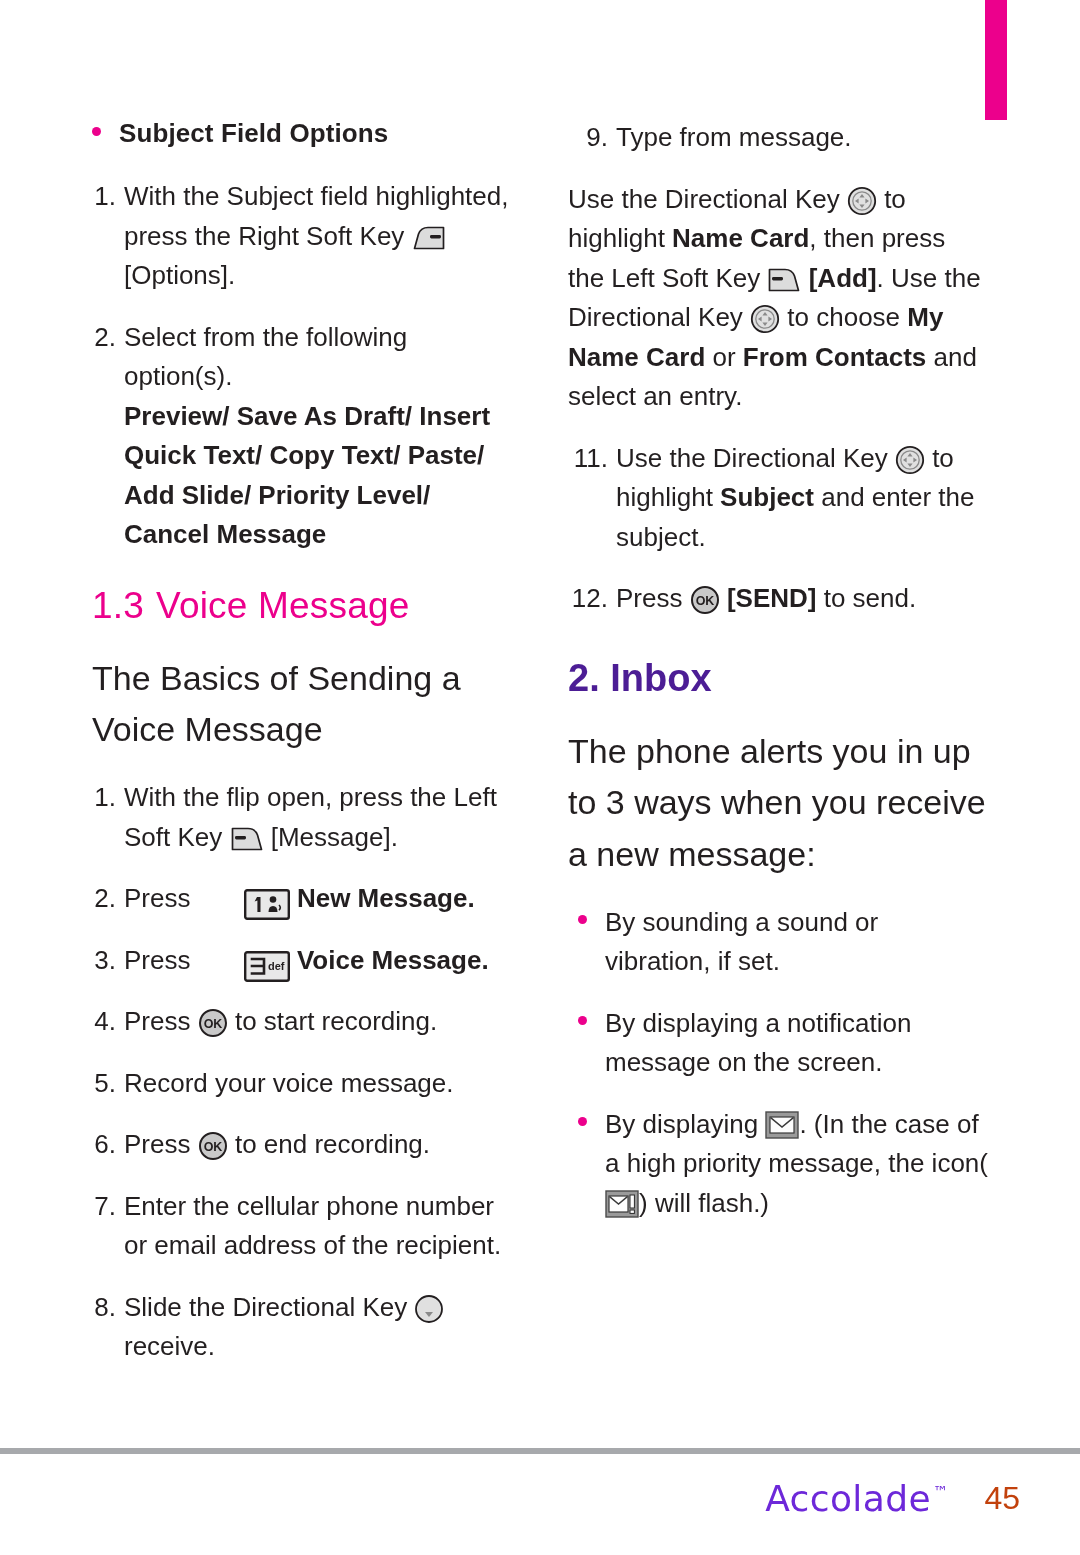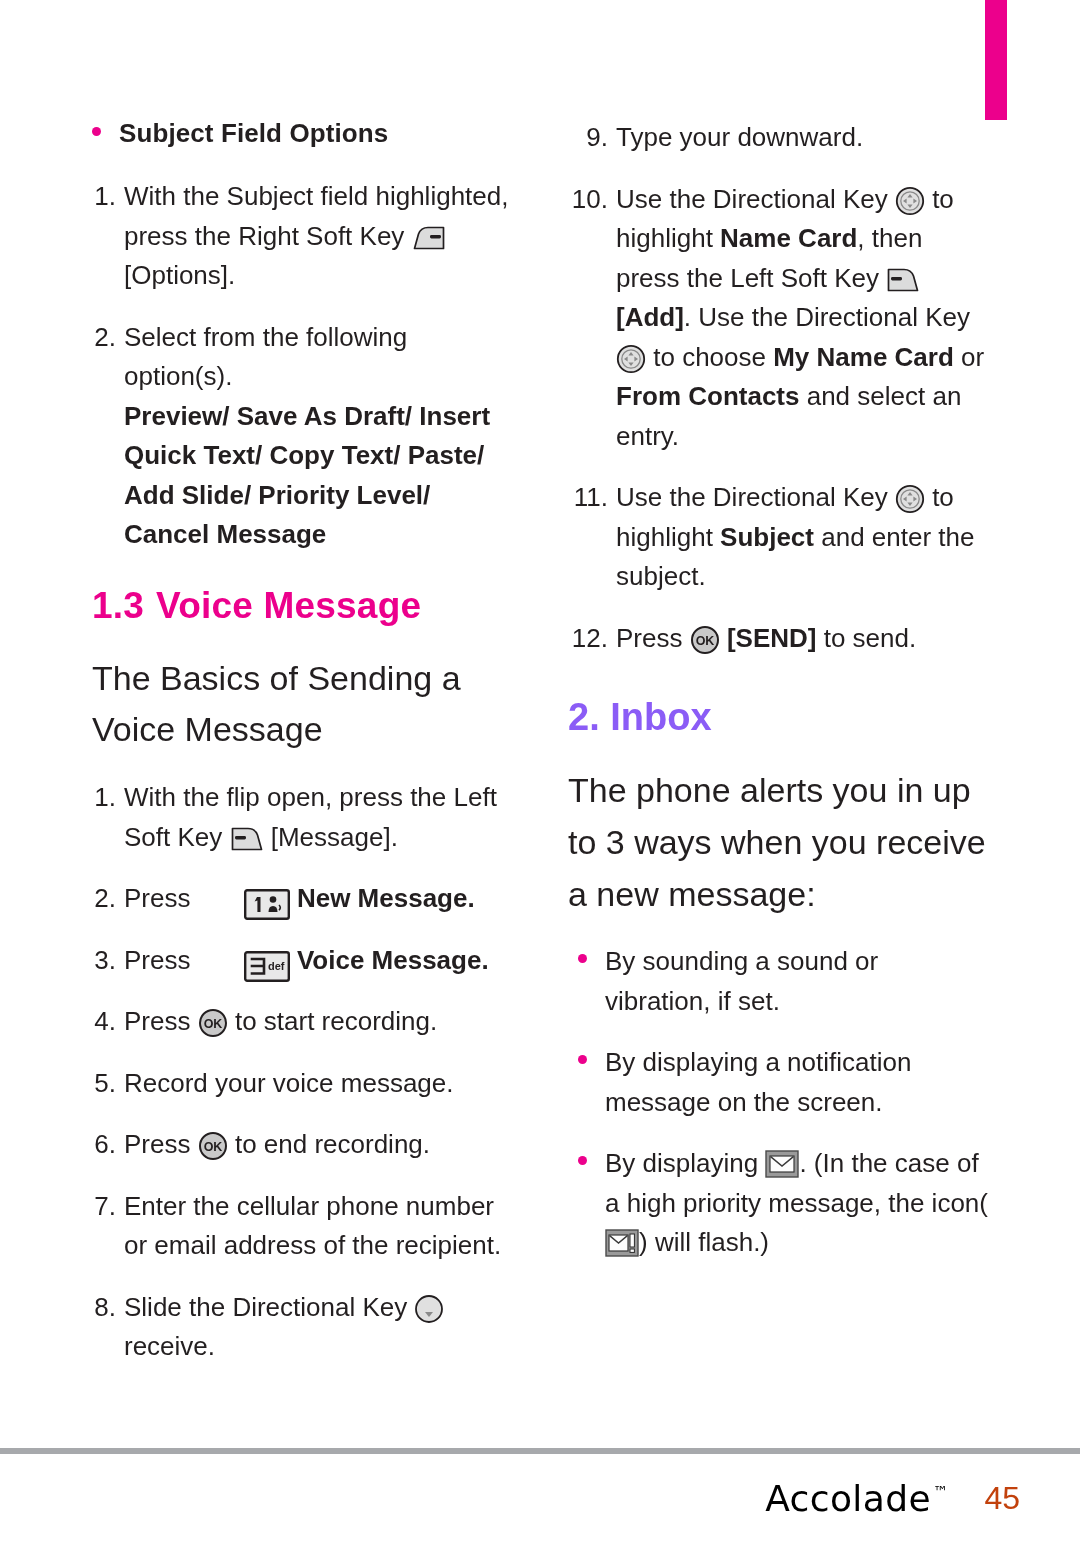--- a/index.html
+++ b/index.html
@@ -95,28 +95,28 @@
     flex: 0 0 auto;
   }
   .bullet-item .body { flex: 1 1 auto; }
 
   b, .bold { font-weight: bold; }
 
   
   .h-section {
     color: #ec008c;
     font-size: 37px;
-    font-weight: bold;
+    font-weight: normal;
     margin: 30px 0 26px 0;
     letter-spacing: .2px;
   }
   .h-section .numpart { margin-right: 12px; }
 
   .h-major {
-    color: #8b5cf6;
+    color: #4c1d95;
     font-size: 38px;
     font-weight: bold;
     margin: 38px 0 26px 0;
   }
 
   .opts {
     font-weight: bold;
     font-size: 26px;
     line-height: 1.52;
   }
@@ -162,21 +162,21 @@
     height: 60px;
     display: flex;
     align-items: center;
     justify-content: flex-end;
     padding-right: 60px;
     box-sizing: border-box;
   }
   .brand {
     font-size: 36px;
     letter-spacing: .4px;
-    color: #000000;
+    color: #6d28d9;
     font-family: "DejaVu Sans", sans-serif;
   }
   .brand .tm {
     font-size: 15px;
     vertical-align: 14px;
     margin-left: 2px;
   }
   .pageno {
     font-size: 32px;
     margin-left: 36px;
@@ -280,25 +280,24 @@
               <path d="M11 18 L19 18 L15 23 Z" fill="#8a8a8a"></path>
             </svg></span><span> receive.</span></span>
     </div>
 
   </div>
 
   <div class="col col-right">
 
     <div class="step">
       <span class="num w2">9.</span>
-      <span class="body">Type your downward.</span>
-    </div>
-
-    <div class="step">
-      <span class="num w2">10.</span>
+      <span class="body">Type from message.</span>
+    </div>
+
+    <div class="step">
       <span class="body"><span>Use the Directional Key </span><span class="ic ic-round"><svg viewBox="0 0 30 30" width="30" height="30">
               <circle cx="15" cy="15" r="13.2" fill="#e0e0e0" stroke="#231f20" stroke-width="1.8"></circle>
               <circle cx="15" cy="15" r="9.2" fill="none" stroke="#8a8a8a" stroke-width="1.3"></circle>
               <path d="M12.4 11.6 L17.6 11.6 L15 8 Z" fill="#8a8a8a"></path>
               <path d="M12.4 18.4 L17.6 18.4 L15 22 Z" fill="#8a8a8a"></path>
               <path d="M11.6 12.4 L11.6 17.6 L8 15 Z" fill="#8a8a8a"></path>
               <path d="M18.4 12.4 L18.4 17.6 L22 15 Z" fill="#8a8a8a"></path>
             </svg></span><span> to highlight </span><b>Name Card</b><span>, then press the Left Soft  Key </span><span class="ic ic-soft"><svg viewBox="0 0 34 26" width="34" height="26">
               <path d="M2.5 2.5 L18 2.5 Q25 2.5 27.5 9 L31.5 23.5 L2.5 23.5 Z" fill="#dcdcdc" stroke="#231f20" stroke-width="1.7" stroke-linejoin="round"></path>
               <rect x="5" y="10" width="11" height="3.4" rx="1.4" fill="#231f20"></rect>

